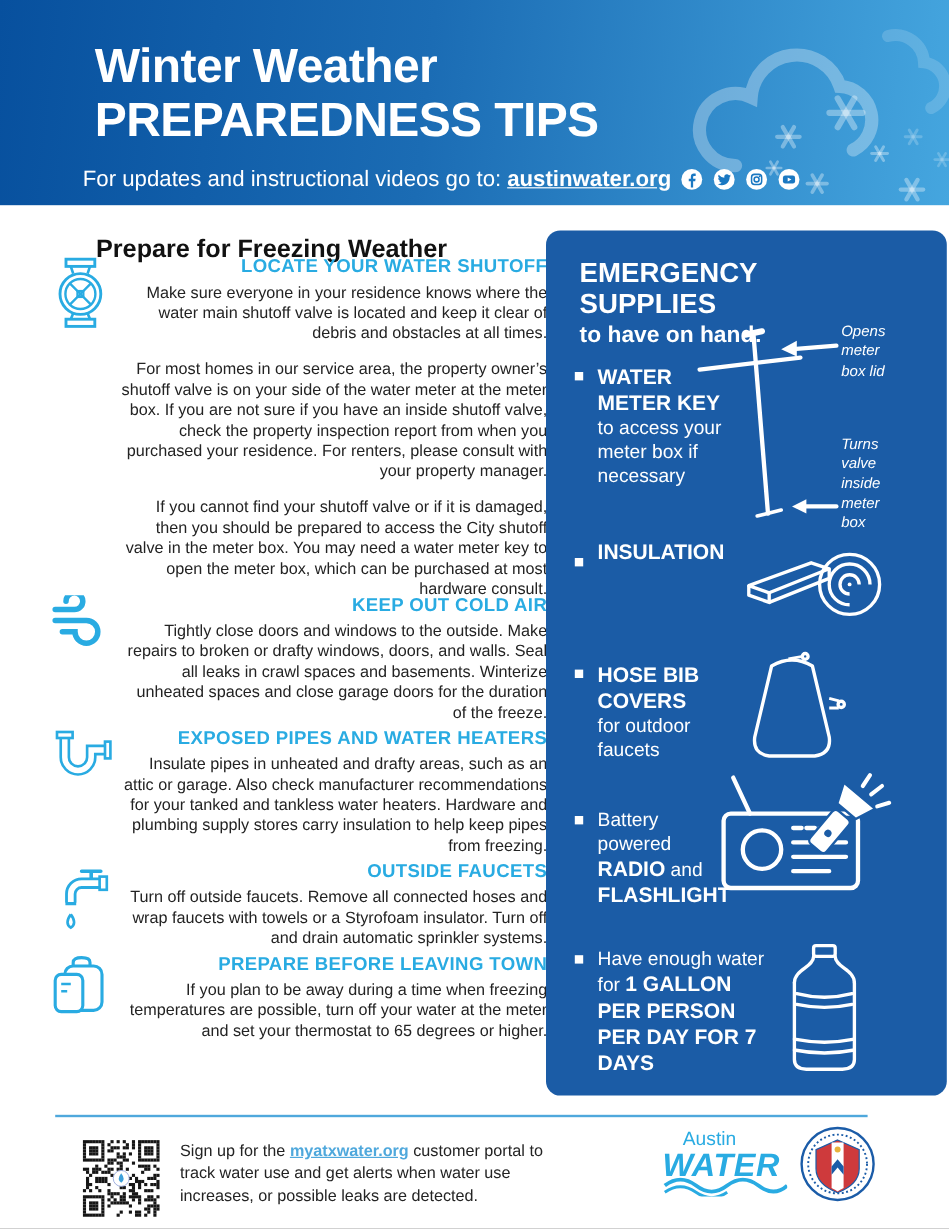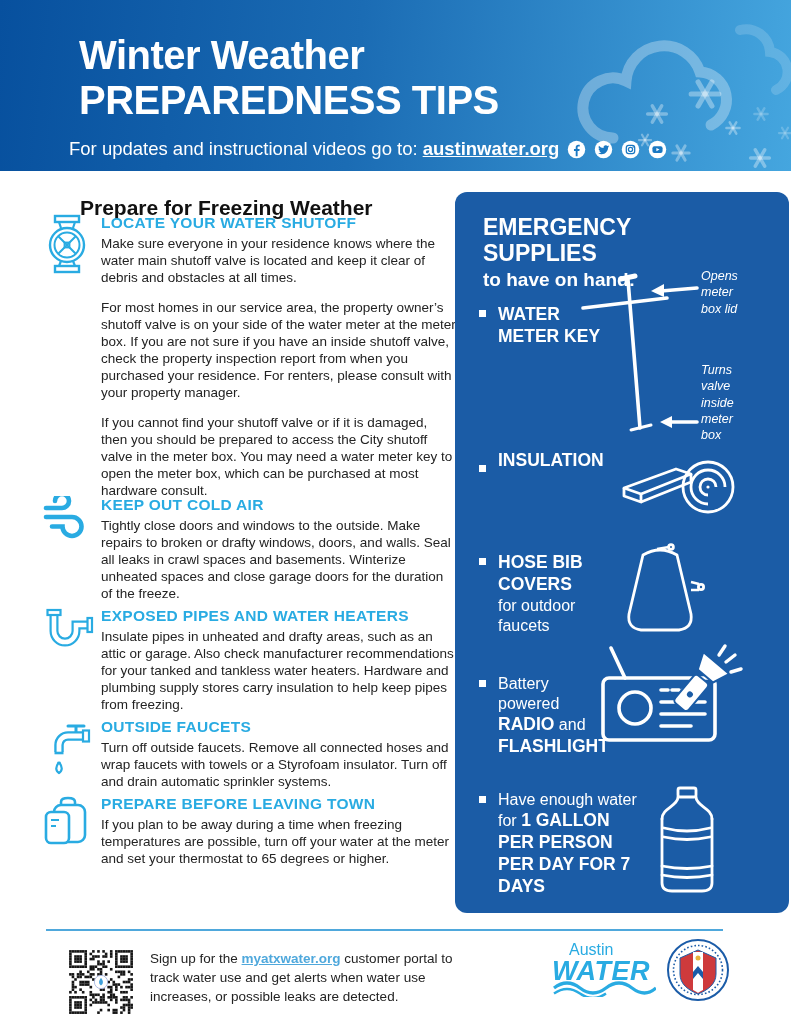--- a/index.html
+++ b/index.html
@@ -12,21 +12,21 @@
              font-size:40px;line-height:1.13;letter-spacing:-0.5px;margin-left:11px;}
   .hdr-sub{position:absolute;left:69px;top:138px;color:#fff;font-size:18.5px;display:flex;align-items:center;gap:5px;}
   .hdr-sub a{color:#fff;font-weight:bold;text-decoration:underline;cursor:pointer;}
   .soc{width:19px;height:19px;margin-left:3px;cursor:pointer;}
   .cloud{position:absolute;right:0;top:0;}
   
   .main{position:absolute;left:40px;top:184px;width:418px;}
   .main h2{position:absolute;left:28px;top:0;margin:12px;font-size:21px;color:#111;}
   .sec{position:absolute;left:0;display:flex;gap:7px;width:418px;}
   .sec .ic{width:54px;flex:none;display:flex;justify-content:center;align-items:flex-start;}
-  .sec .ct{width:355px;}
+  .sec .ct{width:355px;text-align:right;}
   .sec h3{margin:0 0 3px 0;font-size:15.5px;letter-spacing:0.3px;color:var(--accent);}
   .sec p{margin:0 0 13px 0;font-size:13.5px;line-height:1.26;color:var(--tdark);}
   
   .panel{position:absolute;left:455px;top:192px;width:292px;height:721px;
          background:var(--panel);border-radius:12px;color:#fff;padding-left:42px;}
   .ptitle{position:absolute;left:28px;top:23px;font-weight:bold;}
   .ptitle .l1{font-size:23px;line-height:1.12;}
   .ptitle .l3{font-size:19px;margin-top:2px;}
   .klabel{position:absolute;width:46px;font-size:12.5px;line-height:1.3;color:#fff;font-style:italic;}
   .kl1{left:246px;top:76px;}
@@ -214,20 +214,21 @@
       <path d="M128 150 L100 150" stroke-width="3.6"></path>
       <polygon points="91,150 103,144 103,156" fill="#fff" stroke="none"></polygon>
     </svg>
     <div class="klabel kl1">Opens meter box lid</div>
     <div class="klabel kl2">Turns valve inside meter box</div>
 
     <div class="s-item it1">
       <span class="sq"></span>
       <div class="s-text">
         <span class="b blk">WATER METER KEY</span>
+        <span>to access your meter box if necessary</span>
       </div>
     </div>
 
     <div class="s-item it2">
       <span class="sq"></span>
       <div class="s-text">
         <span class="b blk">INSULATION</span>
       </div>
     </div>
     <svg class="picon pic-insul" width="118" height="78" viewBox="0 0 118 78" fill="none" stroke="#fff" stroke-width="2.8" stroke-linejoin="round">

